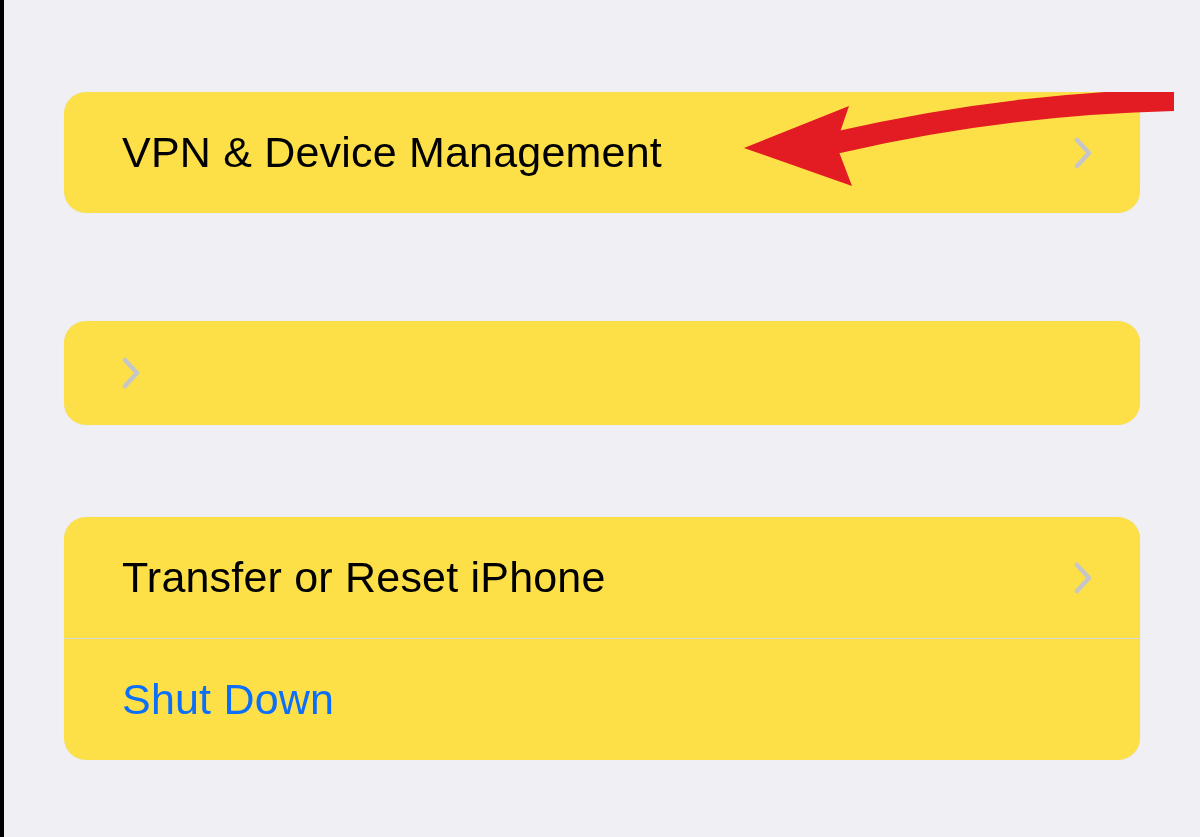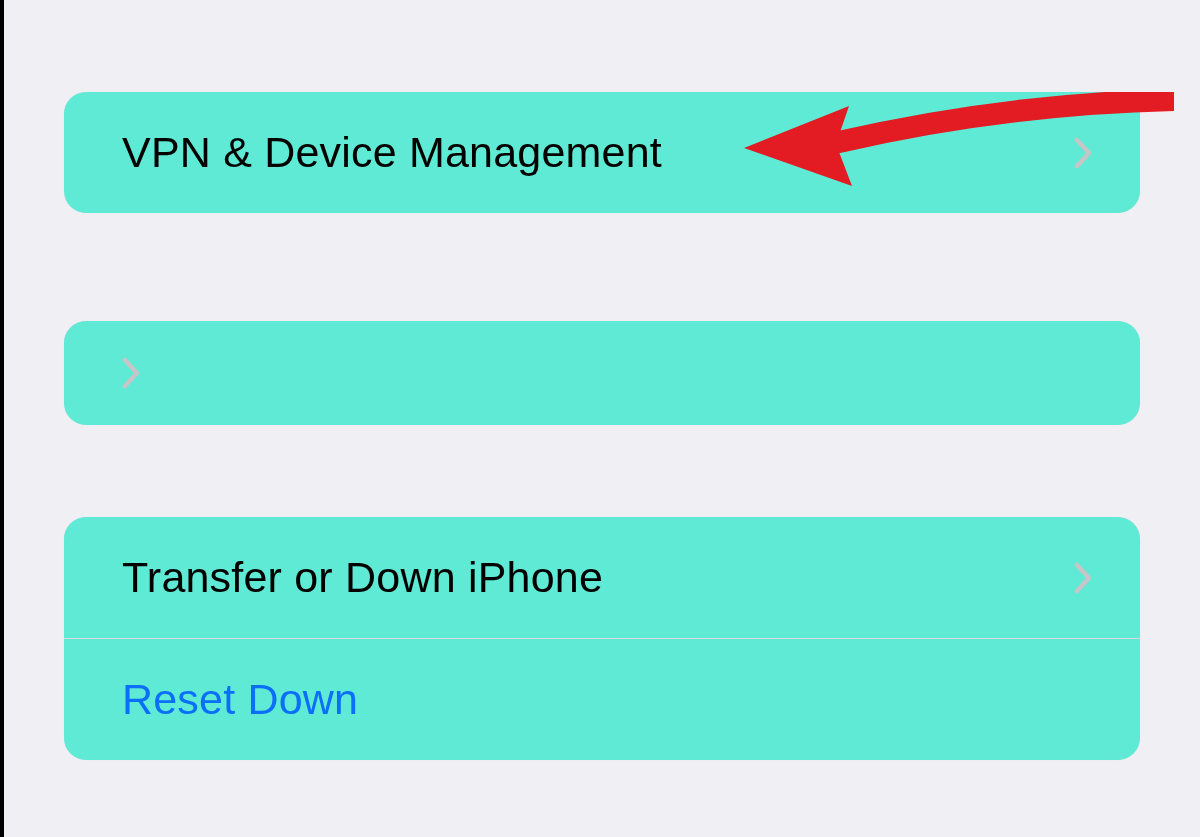--- a/index.html
+++ b/index.html
@@ -13,21 +13,21 @@
       width: 1200px;
       height: 837px;
       position: relative;
       overflow: hidden;
       border-left: 4px solid #000;
     }
     .container {
       padding: 0 60px;
     }
     .group {
-      background: #5eead4;
+      background: #fde047;
       border-radius: 22px;
       overflow: hidden;
       box-shadow: 0 0 1px rgba(0,0,0,0.08);
     }
     .row {
       display: flex;
       align-items: center;
       justify-content: space-between;
       padding: 36px 48px 36px 58px;
       font-size: 43px;
@@ -98,29 +98,29 @@
         <svg class="chev-svg" viewBox="0 0 18 32">
             <path d="M3 3 L15 16 L3 29"></path>
           </svg>
       </span>
     </div>
   </div>
 
   <div class="gap-block-short"></div>
   <div class="group">
     <div class="row">
-      <span class="label">Transfer or Down iPhone</span>
+      <span class="label">Transfer or Reset iPhone</span>
       <span class="chevron">
         <svg class="chev-svg" viewBox="0 0 18 32">
             <path d="M3 3 L15 16 L3 29"></path>
           </svg>
       </span>
     </div>
     <div class="row sep">
-      <span class="label action-link">Reset Down</span>
+      <span class="label action-link">Shut Down</span>
     </div>
   </div>
 
 </div>
 
 <svg class="annotation-arrow" style="left:740px; top:92px; width:430px; height:100px;" viewBox="0 0 430 100">
   <defs>
     <linearGradient id="arrgrad" x1="0" y1="0" x2="1" y2="0">
       <stop offset="0%" stop-color="#e31b23"></stop>
       <stop offset="100%" stop-color="#e31b23"></stop>

